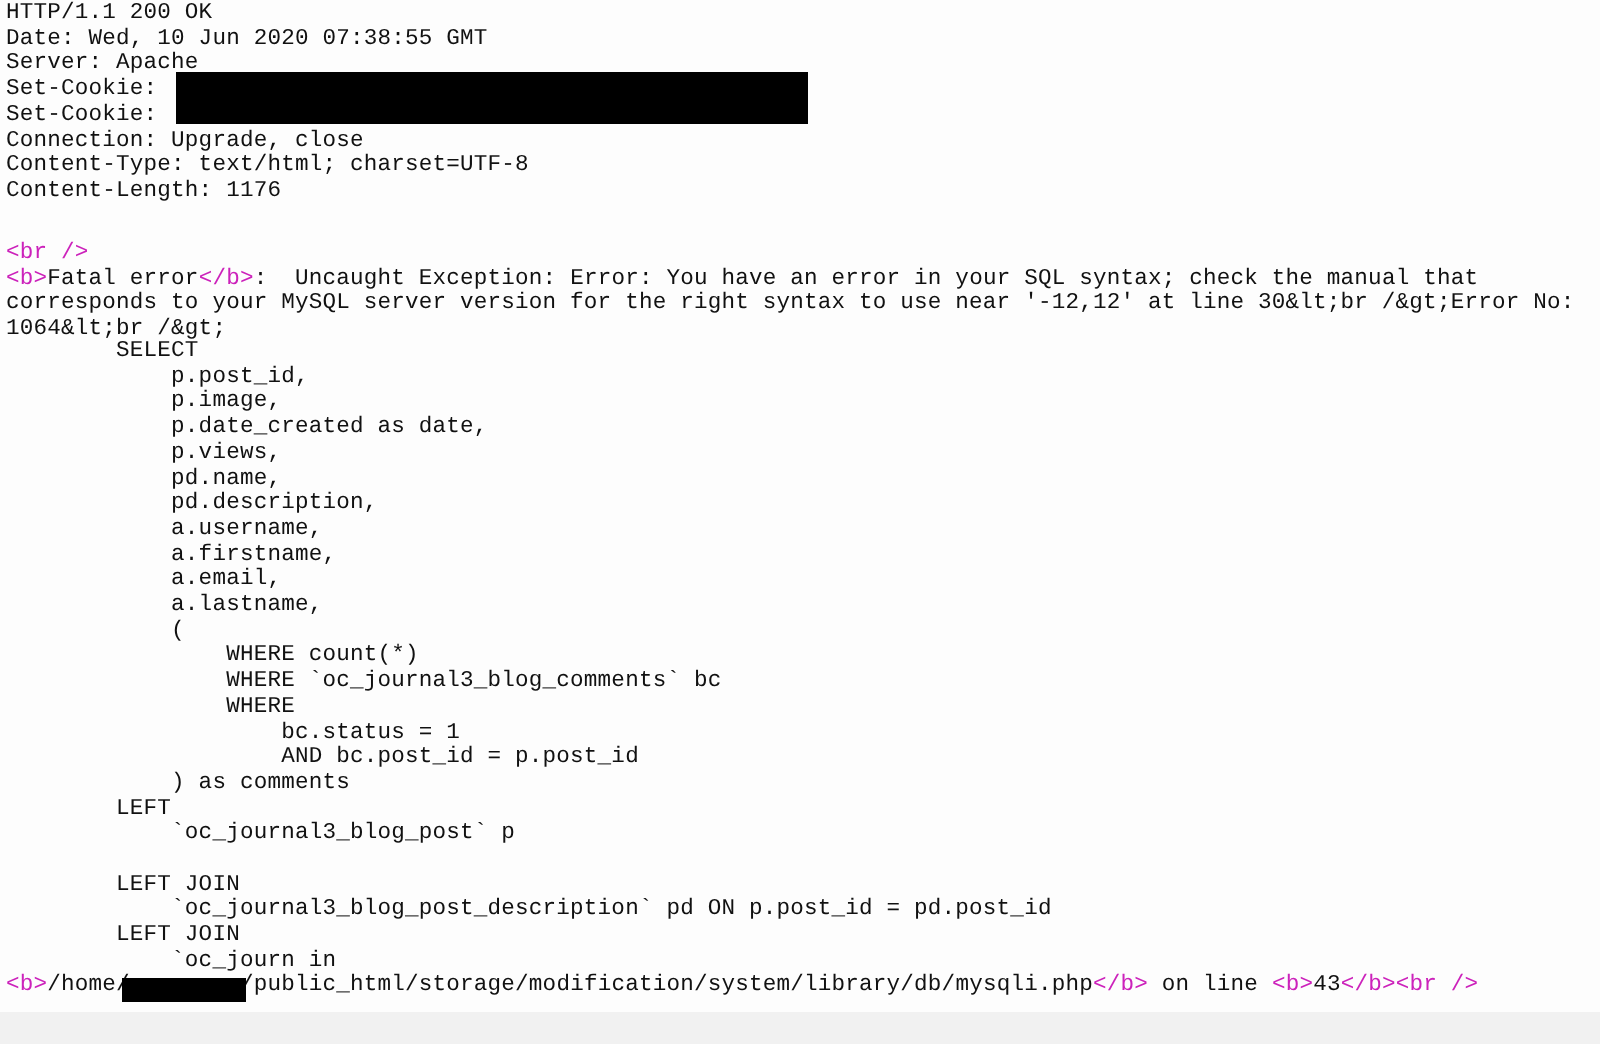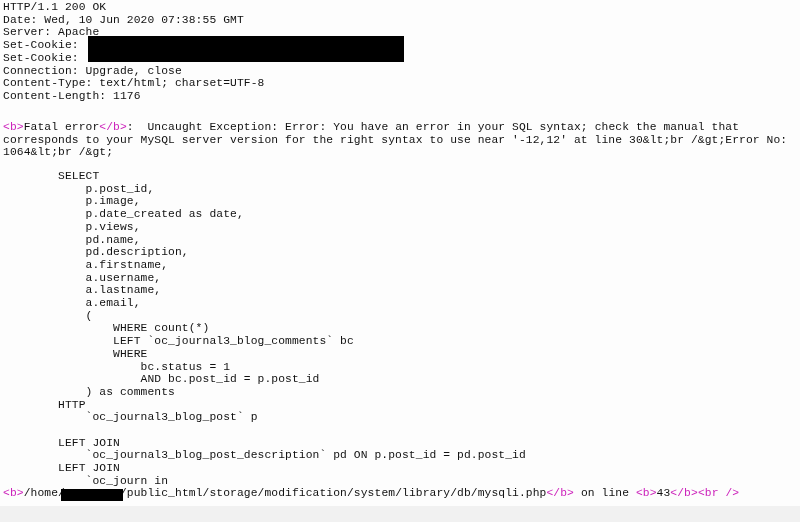--- a/index.html
+++ b/index.html
@@ -90,43 +90,44 @@
     <div class="line">Set-Cookie:</div>
     <div class="line">Set-Cookie:</div>
     <div class="line">Connection: Upgrade, close</div>
     <div class="line">Content-Type: text/html; charset=UTF-8</div>
     <div class="line">Content-Length: 1176</div>
   </div>
 
   <div class="redaction" id="redaction-cookie"></div>
 
   <div class="err-block">
+    <div class="line"><span class="tag">&lt;br</span><span> </span><span class="tag">/&gt;</span></div>
     <div class="line wrapline"><span class="tag">&lt;b&gt;</span><span>Fatal error</span><span class="tag">&lt;/b&gt;</span><span>:  Uncaught Exception: Error: You have an error in your SQL syntax; check the manual that corresponds to your MySQL server version for the right syntax to use near '-12,12' at line 30&amp;lt;br /&amp;gt;Error No: 1064&amp;lt;br /&amp;gt;</span></div>
   </div>
 
   <div class="sql-block">
     <div class="line">        SELECT</div>
     <div class="line">            p.post_id,</div>
     <div class="line">            p.image,</div>
     <div class="line">            p.date_created as date,</div>
     <div class="line">            p.views,</div>
     <div class="line">            pd.name,</div>
     <div class="line">            pd.description,</div>
+    <div class="line">            a.username,</div>
     <div class="line">            a.firstname,</div>
-    <div class="line">            a.username,</div>
+    <div class="line">            a.email,</div>
     <div class="line">            a.lastname,</div>
-    <div class="line">            a.email,</div>
     <div class="line">            (</div>
     <div class="line">                WHERE count(*)</div>
-    <div class="line">                LEFT `oc_journal3_blog_comments` bc</div>
+    <div class="line">                WHERE `oc_journal3_blog_comments` bc</div>
     <div class="line">                WHERE</div>
     <div class="line">                    bc.status = 1</div>
     <div class="line">                    AND bc.post_id = p.post_id</div>
     <div class="line">            ) as comments</div>
-    <div class="line">        HTTP</div>
+    <div class="line">        LEFT</div>
     <div class="line">            `oc_journal3_blog_post` p</div>
     <div class="line blank"></div>
     <div class="line">        LEFT JOIN</div>
     <div class="line">            `oc_journal3_blog_post_description` pd ON p.post_id = pd.post_id</div>
     <div class="line">        LEFT JOIN</div>
     <div class="line">            `oc_journ in</div>
   </div>
 
   <div class="tail-block">
     <div class="line"><span class="tag">&lt;b&gt;</span><span>/home/</span><span>        </span><span>/public_html/storage/modification/system/library/db/mysqli.php</span><span class="tag">&lt;/b&gt;</span><span> on line </span><span class="tag">&lt;b&gt;</span><span>43</span><span class="tag">&lt;/b&gt;</span><span class="tag">&lt;br</span><span> </span><span class="tag">/&gt;</span></div>

